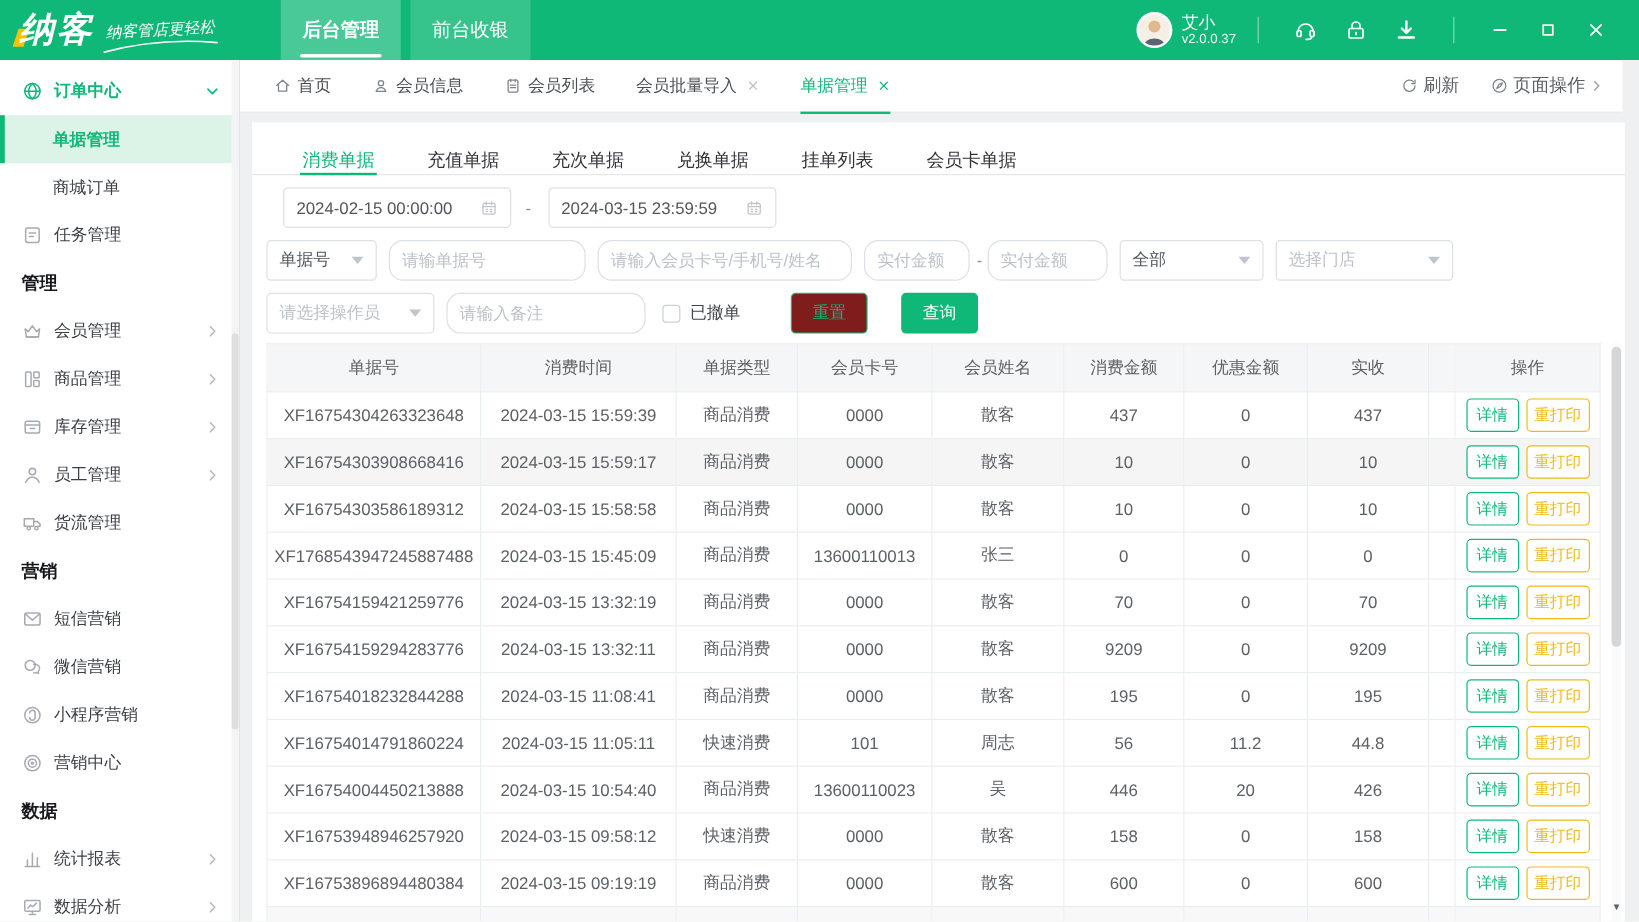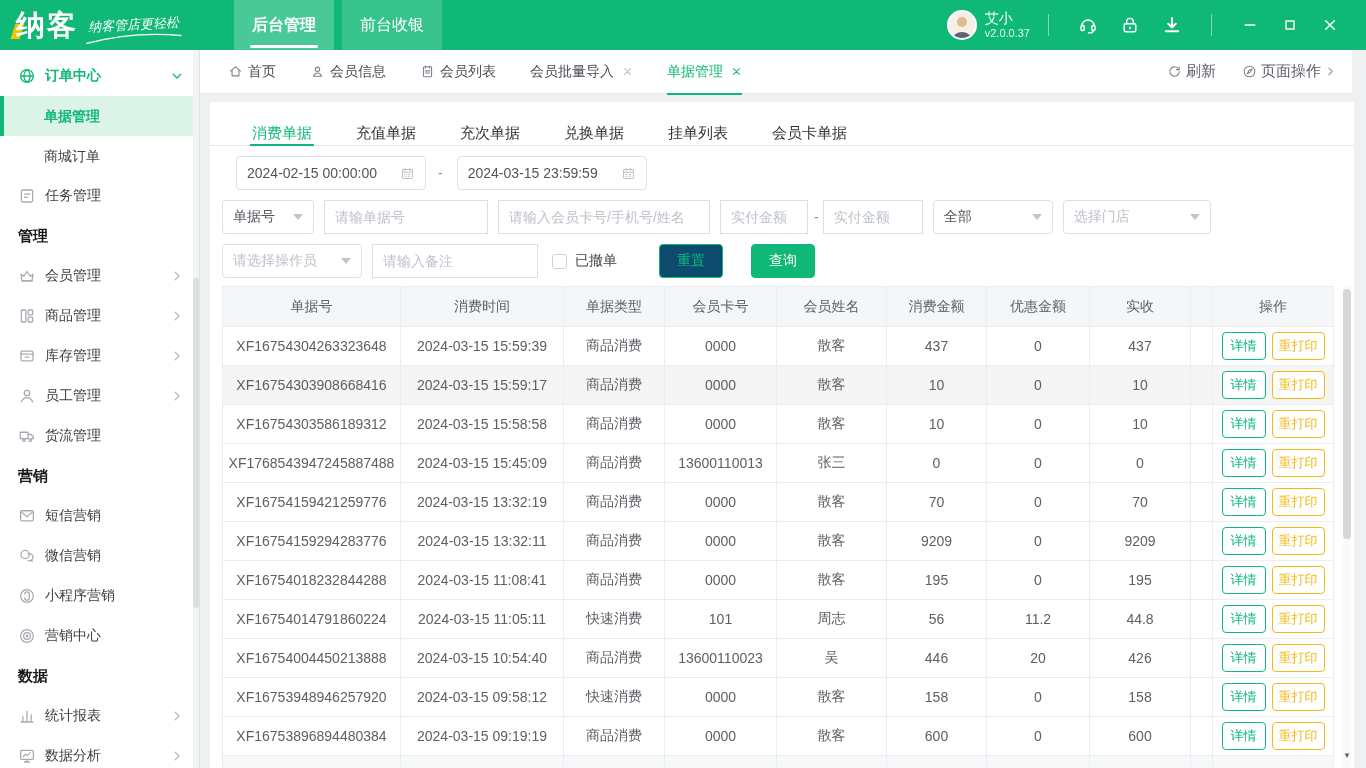--- a/index.html
+++ b/index.html
@@ -10,21 +10,21 @@
     font-family:"Liberation Sans","DejaVu Sans",sans-serif;
     background:#eef0f1; color:#333;
   }
   svg{ width:100%; height:100%; fill:none; stroke:currentColor; stroke-width:1.7; stroke-linecap:round; stroke-linejoin:round; display:block; }
 
   .app{ position:relative; width:1366px; height:768px; }
 
   
   .topbar{ position:absolute; top:0; left:0; right:0; height:50px; background:var(--primary); display:flex; align-items:center; color:#fff; z-index:30; }
   .brand{ display:flex; align-items:center; padding-left:16px; width:228px; flex:none; }
-  .logo{ position:relative; font-size:29px; font-weight:bold; letter-spacing:2px; line-height:1; }
+  .logo{ position:relative; font-size:29px; font-weight:bold; font-style:italic; letter-spacing:2px; line-height:1; }
   .logo-accent{ position:absolute; left:-3px; bottom:1px; width:9px; height:15px; background:#f5c400; transform:skewX(-18deg); }
   .logo-text{ position:relative; }
   .tagline{ position:relative; font-size:13px; font-style:italic; margin-left:10px; transform:rotate(-3deg); white-space:nowrap; }
   .swoosh{ position:absolute; left:-4px; bottom:-9px; width:108%; height:10px; stroke-width:1.4; }
   .topnav{ display:flex; height:50px; margin-left:6px; }
   .ttab{ position:relative; min-width:98px; padding:0 18px; display:flex; align-items:center; justify-content:center; font-size:16px; background:rgba(255,255,255,0.16); margin-right:8px; cursor:pointer; }
   .ttab.active{ background:rgba(255,255,255,0.24); font-weight:bold; }
   .ttab.active::after{ content:""; position:absolute; bottom:2px; left:16%; width:68%; height:3px; background:#fff; border-radius:2px; }
   .top-right{ margin-left:auto; display:flex; align-items:center; padding-right:16px; }
   .avatar{ position:relative; width:30px; height:30px; border-radius:50%; background:#f6efe6; border:2px solid rgba(255,255,255,0.95); overflow:hidden; flex:none; }
@@ -78,27 +78,27 @@
   .seg-btn:first-child{ border-left:1px solid #dcdfe6; border-radius:4px 0 0 4px; }
   .seg-btn:last-child{ border-radius:0 4px 4px 0; }
   .seg-btn.active{ background:var(--primary); border-color:var(--primary); color:#fff; }
   .date-input{ width:190px; height:34px; border:1px solid #dcdfe6; border-radius:4px; display:flex; align-items:center; padding:0 10px; margin-left:14px; font-size:14px; color:#51565c; cursor:pointer; }
   .date-input .cal{ margin-left:auto; width:15px; height:15px; color:#c0c4cc; flex:none; }
   .dash{ margin-left:12px; color:#8a8f96; font-size:14px; }
   .dash.tight{ margin:0 4px 0 -4px; }
   .sel{ height:34px; border:1px solid #dcdfe6; border-radius:4px; display:flex; align-items:center; padding:0 10px; font-size:14px; color:#51565c; cursor:pointer; margin-right:10px; background:#fff; }
   .sel.ph{ color:#bcc2ca; }
   .caret{ margin-left:auto; width:0; height:0; border-left:5px solid transparent; border-right:5px solid transparent; border-top:6px solid #c0c4cc; flex:none; }
-  .txt{ height:34px; border:1px solid #dcdfe6; border-radius:0; padding:0 10px; font-size:14px; color:#444; margin-right:10px; font-family:inherit; outline:none; }
+  .txt{ height:34px; border:1px solid #dcdfe6; border-radius:12px; padding:0 10px; font-size:14px; color:#444; margin-right:10px; font-family:inherit; outline:none; }
   .txt::placeholder{ color:#bcc2ca; }
   .w92{ width:92px; } .w164{ width:164px; } .w212{ width:212px; } .w88{ width:88px; }
   .w100{ width:100px; } .w120{ width:120px; } .w148{ width:148px; } .w140{ width:140px; } .w166{ width:166px; }
   .cb{ width:15px; height:15px; border:1px solid #ccd1d9; border-radius:3px; background:#fff; margin:0 8px 0 4px; cursor:pointer; flex:none; }
   .cb-label{ font-size:14px; color:#3f444a; margin-right:20px; }
-  .btn-reset{ width:64px; height:34px; border:1px solid var(--primary); color:var(--primary); background:#0c4a6e; border-radius:4px; font-size:14px; margin-left:22px; cursor:pointer; font-family:Liberation Serif, serif; }
+  .btn-reset{ width:64px; height:34px; border:1px solid var(--primary); color:var(--primary); background:#7f1d1d; border-radius:4px; font-size:14px; margin-left:22px; cursor:pointer; font-family:Liberation Serif, serif; }
   .btn-search{ width:64px; height:34px; background:var(--primary); color:#fff; border:1px solid var(--primary); border-radius:4px; font-size:14px; margin-left:28px; cursor:pointer; font-family:inherit; }
 
   .bill-table{ margin:8px 0 0 12px; border-collapse:collapse; table-layout:fixed; width:1111px; font-size:14px; color:#5c6166; }
   .bill-table th,.bill-table td{ border:1px solid #ebeef0; height:39px; text-align:center; font-weight:normal; padding:0 4px; overflow:hidden; white-space:nowrap; }
   .bill-table thead th{ background:#f5f6f7; height:40px; color:#5c6166; }
   .bill-table tr.hl td{ background:#f5f5f5; }
   .bill-table tr.partial td{ height:14px; background:#f7f8f9; border-bottom:none; }
   .btn-detail{ border:1px solid var(--primary); color:var(--primary); background:#fff; border-radius:4px; font-size:13px; padding:4px 8px; margin-right:6px; cursor:pointer; font-family:inherit; }
   .btn-reprint{ border:1px solid var(--yellow); color:var(--yellow); background:#fff; border-radius:4px; font-size:13px; padding:4px 6px; cursor:pointer; font-family:inherit; }
 

